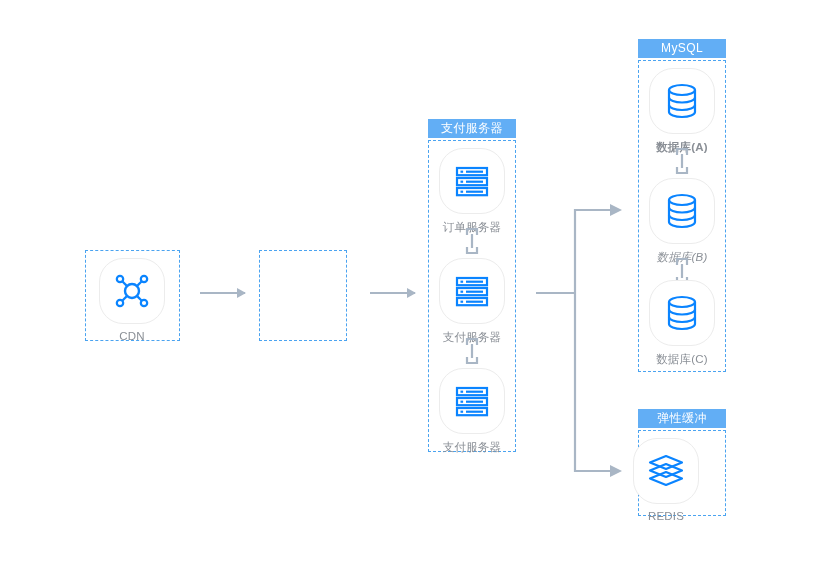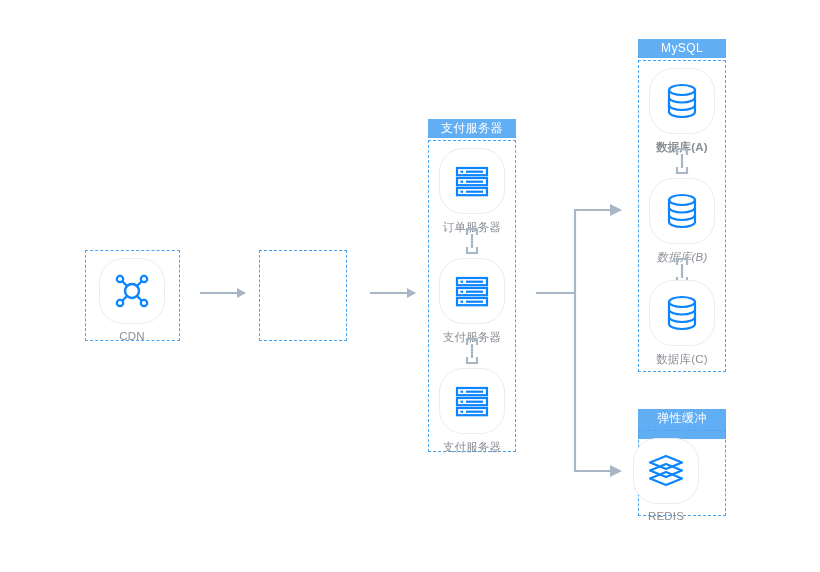--- a/index.html
+++ b/index.html
@@ -253,21 +253,21 @@
       <svg width="38" height="40" viewBox="0 0 38 40">
         <ellipse cx="19" cy="9" rx="13" ry="5" fill="none" stroke="#0a84ff" stroke-width="2.2"></ellipse>
         <path d="M6 9 L6 31 A13 5 0 0 0 32 31 L32 9" fill="none" stroke="#0a84ff" stroke-width="2.2"></path>
         <path d="M6 16.5 A13 5 0 0 0 32 16.5" fill="none" stroke="#0a84ff" stroke-width="2.2"></path>
         <path d="M6 24 A13 5 0 0 0 32 24" fill="none" stroke="#0a84ff" stroke-width="2.2"></path>
       </svg>
     </div>
     <div class="caption">数据库(C)</div>
   </div>
 
-  <div class="group-badge" style="left:638px; top:409px; width:88px; height:30px;">弹性缓冲</div>
+  <div class="group-badge" style="left:638px; top:409px; width:88px; height:19px;">弹性缓冲</div>
   <div class="group" style="left:638px; top:430px; width:88px; height:86px;"></div>
 
   <div class="node" style="left:632px; top:438px;">
     <div class="tile">
       <svg width="38" height="38" viewBox="0 0 38 38">
         <polygon points="19,4 35,10.5 19,17 3,10.5" fill="none" stroke="#0a84ff" stroke-width="2.2" stroke-linejoin="round"></polygon>
         <polygon points="19,12 35,18.5 19,25 3,18.5" fill="none" stroke="#0a84ff" stroke-width="2.2" stroke-linejoin="round"></polygon>
         <polygon points="19,20 35,26.5 19,33 3,26.5" fill="none" stroke="#0a84ff" stroke-width="2.2" stroke-linejoin="round"></polygon>
       </svg>
     </div>

